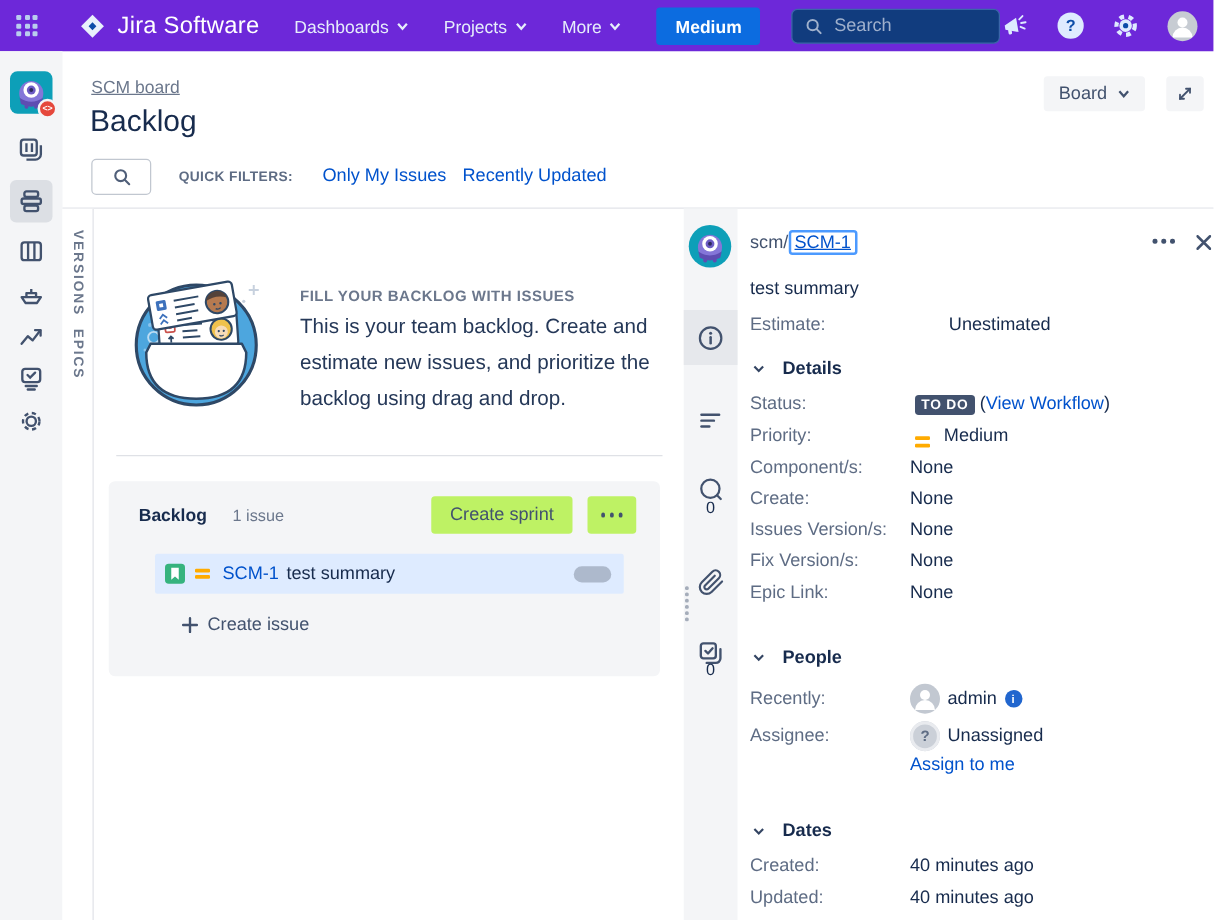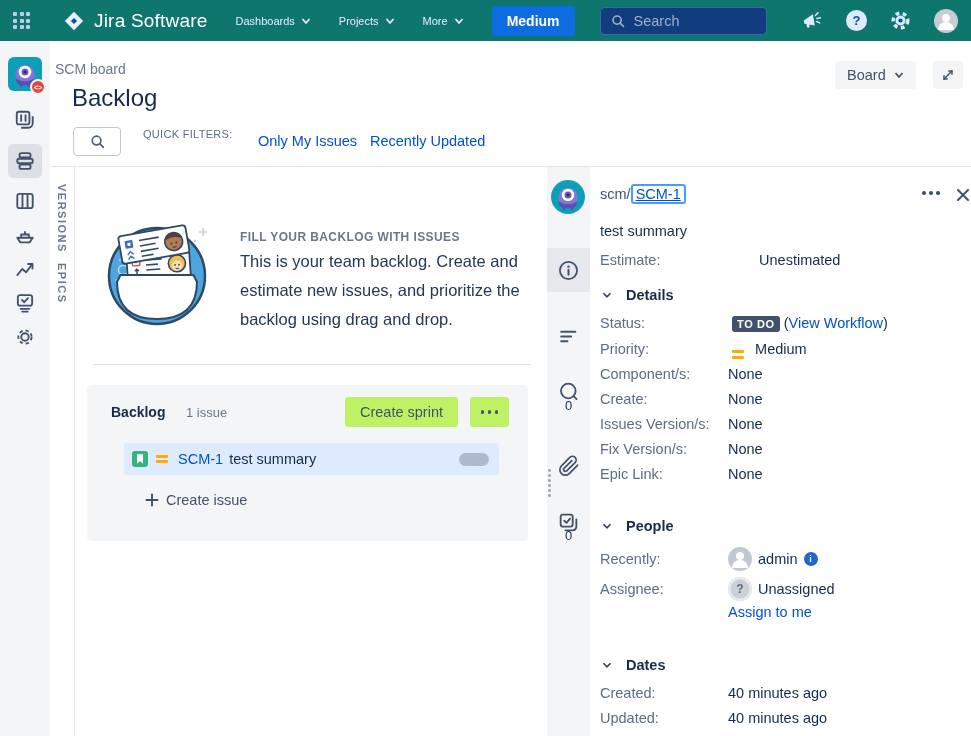--- a/index.html
+++ b/index.html
@@ -1,28 +1,28 @@
 <!DOCTYPE html>
 <html><head>
 <meta charset="utf-8">
 <style>
   * { margin:0; padding:0; box-sizing:border-box; }
   html,body { background:#fff; }
   body { font-family:"Liberation Sans", sans-serif; color:#172B4D; }
   .screen { position:relative; width:971px; height:736px; overflow:hidden; background:#fff; }
 
   
-  .topnav { position:absolute; top:0; left:0; width:971px; height:41px; background:#0f766e;
+  .topnav { position:absolute; top:0; left:0; width:971px; height:41px; background:#6d28d9;
             display:flex; align-items:center; padding:11px 13px; }
   .grid-icon { width:17px; height:17px; display:grid; grid-template-columns:repeat(3,1fr);
                grid-template-rows:repeat(3,1fr); gap:2.5px; cursor:pointer; flex:0 0 auto; }
   .grid-icon i { background:#B9CDEE; border-radius:1px; }
   .brand { display:flex; align-items:center; margin-left:33px; cursor:pointer; }
   .brand-text { color:#fff; font-size:19px; font-weight:500; margin-left:9px; letter-spacing:.2px; }
-  .nav-menu { color:#E6EEFB; font-size:11px; display:flex; align-items:center; gap:6px;
+  .nav-menu { color:#E6EEFB; font-size:14px; display:flex; align-items:center; gap:6px;
               margin-left:28px; cursor:pointer; }
   .nav-menu:first-of-type { margin-left:39px; }
   .chev { width:10px; height:10px; }
   .create-btn { margin-left:28px; background:#0C6CE0; color:#fff; font-weight:700; font-size:14px;
                 border:none; border-radius:3px; padding:7px 15px; cursor:pointer; font-family:inherit; }
   .search-box { margin-left:25px; width:167px; height:28px; background:#113C7E; border:1px solid #3B66A9;
                 border-radius:5px; display:flex; align-items:center; padding:0 9px; gap:8px; }
   .search-box input { background:transparent; border:none; outline:none; color:#fff; font-size:14.5px;
                       width:110px; font-family:inherit; }
   .search-box input::placeholder { color:#9FB0CC; }
@@ -36,33 +36,33 @@
   .proj-avatar { position:absolute; top:16px; left:8px; width:34px; height:34px; border-radius:6px;
                  background:#0D9FB8; cursor:pointer; }
   .proj-badge { position:absolute; right:-4px; bottom:-4px; width:16px; height:16px; border-radius:50%;
                 background:#E5483C; border:2px solid #F4F5F7; color:#fff; font-size:7px; font-weight:700;
                 display:flex; align-items:center; justify-content:center; }
   .side-btn { position:absolute; left:8px; width:34px; height:34px; display:flex; align-items:center;
               justify-content:center; cursor:pointer; border-radius:5px; }
   .side-btn.selected { background:#DCDFE4; }
 
   
-  .crumb { position:absolute; left:55px; top:61px; font-size:14px; color:#6B778C; }
+  .crumb { position:absolute; left:73px; top:61px; font-size:14px; color:#6B778C;text-decoration:underline; }
   .page-title { position:absolute; left:72px; top:84px; font-size:24px; font-weight:500; color:#172B4D; }
   .board-btn { position:absolute; left:835px; top:61px; height:28px; background:#F4F5F7; border:none;
                border-radius:3px; color:#42526E; font-size:14.5px; display:flex; align-items:center;
                gap:8px; padding:0 12px; cursor:pointer; font-family:inherit; }
   .expand-btn { position:absolute; left:933px; top:61px; width:30px; height:28px; background:#F4F5F7;
                 border:none; border-radius:3px; display:flex; align-items:center; justify-content:center; cursor:pointer; }
 
   
   .filter-search { position:absolute; left:73px; top:127px; width:48px; height:29px; background:#fff;
                    border:1px solid #C1C7D0; border-radius:4px; display:flex; align-items:center;
                    justify-content:center; cursor:pointer; }
-  .qf-label { position:absolute; left:143px; top:128px; font-size:11px; font-weight:400; color:#5E6C84;
+  .qf-label { position:absolute; left:143px; top:136px; font-size:11px; font-weight:700; color:#5E6C84;
               letter-spacing:.3px; }
   .qf-link { position:absolute; top:133px; font-size:14.5px; color:#0052CC; cursor:pointer; }
 
   .content-divider { position:absolute; left:50px; top:166px; width:921px; height:1px; background:#E2E4E9; }
 
   
   .vtabs { position:absolute; left:50px; top:167px; width:25px; height:569px; background:#fff;
            border-right:1px solid #E2E4E9; }
   .vtab { position:absolute; left:6px; writing-mode:vertical-rl; font-size:11px; font-weight:600;
           color:#6B778C; letter-spacing:1.5px; cursor:pointer; }

